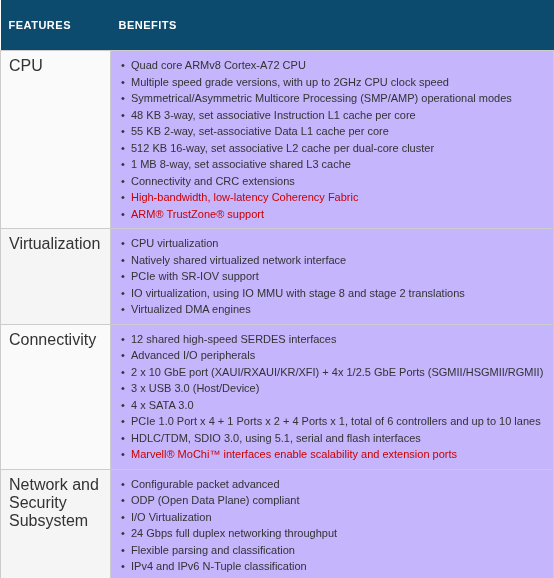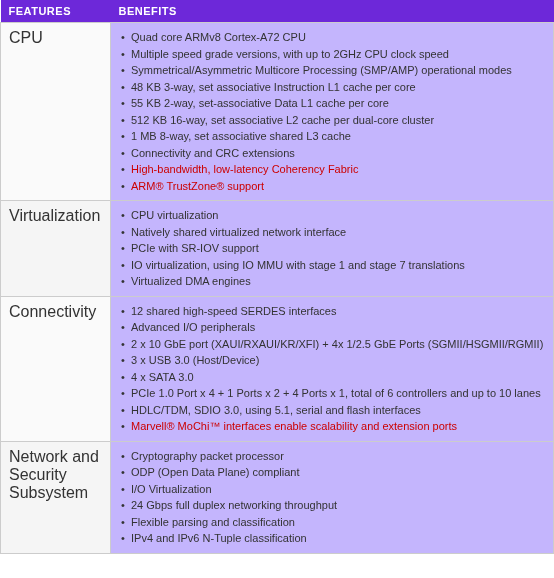--- a/index.html
+++ b/index.html
@@ -8,24 +8,24 @@
       font-size: 11px;
       background: #fff;
       color: #222;
       width: 554px;
     }
     table {
       width: 100%;
       border-collapse: collapse;
     }
     th {
-      background: #6d28d9;
+      background: #0c4a6e;
       color: #fff;
       text-align: left;
-      padding: 5px 8px;
+      padding: 19px 8px;
       font-size: 11px;
       font-weight: bold;
       letter-spacing: 0.5px;
       margin-left: 36px;
     }
     td {
       border: 1px solid #ccc;
       vertical-align: top;
       padding: 6px 8px;
     }
@@ -95,21 +95,21 @@
           </ul>
         </td>
       </tr>
       <tr>
         <td class="row-feature">Virtualization</td>
         <td>
           <ul>
             <li>CPU virtualization</li>
             <li>Natively shared virtualized network interface</li>
             <li>PCIe with SR-IOV support</li>
-            <li>IO virtualization, using IO MMU with stage 1 and stage 7 translations</li>
+            <li>IO virtualization, using IO MMU with stage 8 and stage 2 translations</li>
             <li>Virtualized DMA engines</li>
           </ul>
         </td>
       </tr>
       <tr>
         <td class="row-feature">Connectivity</td>
         <td>
           <ul>
             <li>12 shared high-speed SERDES interfaces</li>
             <li>Advanced I/O peripherals</li>
@@ -119,21 +119,21 @@
             <li>PCIe 1.0 Port x 4 + 1 Ports x 2 + 4 Ports x 1, total of 6 controllers and up to 10 lanes</li>
             <li>HDLC/TDM, SDIO 3.0, using 5.1, serial and flash interfaces</li>
             <li style="color: rgb(204, 0, 0);">Marvell® MoChi™ interfaces enable scalability and extension ports</li>
           </ul>
         </td>
       </tr>
       <tr>
         <td class="row-feature">Network and Security Subsystem</td>
         <td>
           <ul>
-            <li>Cryptography packet processor</li>
+            <li>Configurable packet advanced</li>
             <li>ODP (Open Data Plane) compliant</li>
             <li>I/O Virtualization</li>
             <li>24 Gbps full duplex networking throughput</li>
             <li>Flexible parsing and classification</li>
             <li>IPv4 and IPv6 N-Tuple classification</li>
           </ul>
         </td>
       </tr>
     </tbody>
 </table>

